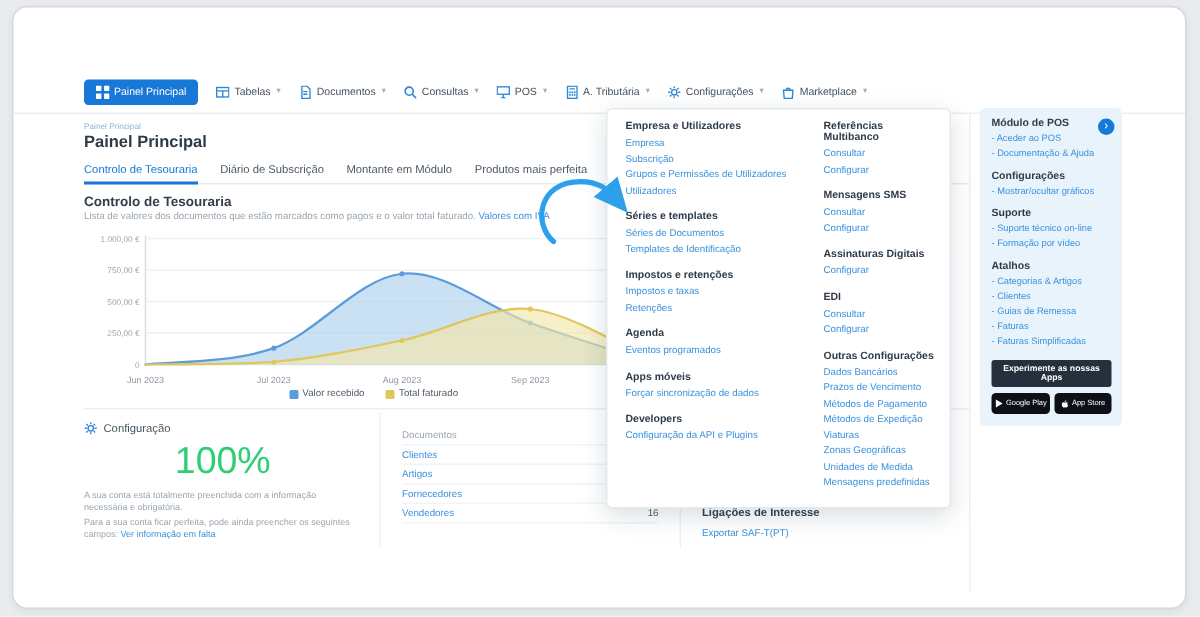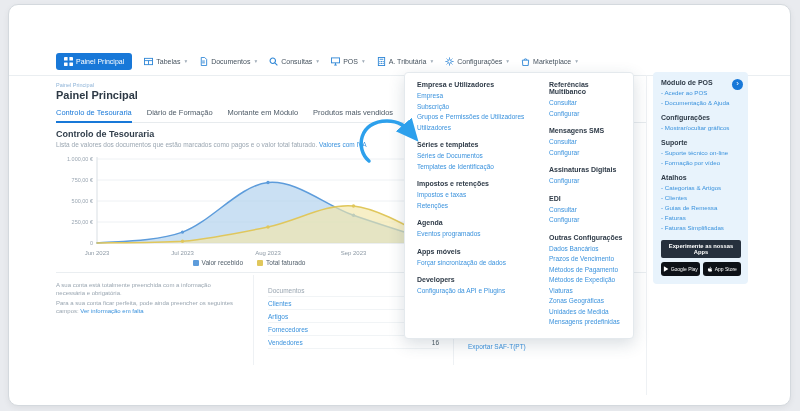--- a/index.html
+++ b/index.html
@@ -175,23 +175,23 @@
         <span class="caret">▾</span>
       </div>
     </div>
   <div class="nav-line"></div>
 
   <div class="breadcrumb">Painel Principal</div>
   <div class="page-title">Painel Principal</div>
 
   <div class="tabs">
       <div class="tab active">Controlo de Tesouraria</div>
-      <div class="tab">Diário de Formação</div>
+      <div class="tab">Diário de Subscrição</div>
       <div class="tab">Montante em Módulo</div>
-      <div class="tab">Produtos mais vendidos</div>
+      <div class="tab">Produtos mais perfeita</div>
     </div>
 
   <div class="sec-title">Controlo de Tesouraria</div>
   <div class="sec-desc">
     <span>Lista de valores dos documentos que estão marcados como pagos e o valor total faturado. </span><span class="link">Valores com IVA</span>
   </div>
 
   <div class="chart-wrap">
     <svg class="chart" viewBox="0 0 400 106">
         <line x1="48" y1="90.0" x2="390" y2="90.0" stroke="#d9dfe4" stroke-width="1"></line>
@@ -229,20 +229,30 @@
       <span class="lg-item">
         <span class="lg-sq" style="background: rgb(224, 199, 92);"></span>
         <span>Total faturado</span>
       </span>
     </div>
 
   <div class="hdiv"></div>
 
   <div class="bottom">
     <div class="bc1">
+      <div class="bhead">
+        <span class="bi">
+          <svg viewBox="0 0 10 10" fill="none" stroke="currentColor" stroke-width="1">
+              <circle cx="5" cy="5" r="2"></circle>
+              <path d="M5 .5v1.6M5 7.9v1.6M.5 5h1.6M7.9 5h1.6M1.8 1.8l1.1 1.1M7.1 7.1l1.1 1.1M8.2 1.8L7.1 2.9M2.9 7.1L1.8 8.2"></path>
+            </svg>
+        </span>
+        <span>Configuração</span>
+      </div>
+      <div class="percent">100%</div>
       <div class="ctext">A sua conta está totalmente preenchida com a informação necessária e obrigatória.</div>
       <div class="ctext">
         <span>Para a sua conta ficar perfeita, pode ainda preencher os seguintes campos: </span><span class="link">Ver informação em falta</span>
       </div>
     </div>
 
     <div class="bc2">
       <div class="urows">
           <div class="urow">
             <span class="ulabel muted">Documentos</span>
@@ -261,20 +271,21 @@
             <span class="uvalue"></span>
           </div>
           <div class="urow">
             <span class="ulabel">Vendedores</span>
             <span class="uvalue">16</span>
           </div>
         </div>
     </div>
 
     <div class="bc3">
+      <div class="i-title">Ligações de Interesse</div>
       <div>
           <div class="ilink">Exportar SAF-T(PT)</div>
         </div>
     </div>
   </div>
 
   <div class="vdiv"></div>
 
   <div class="side">
     <div class="side-toggle">›</div>

